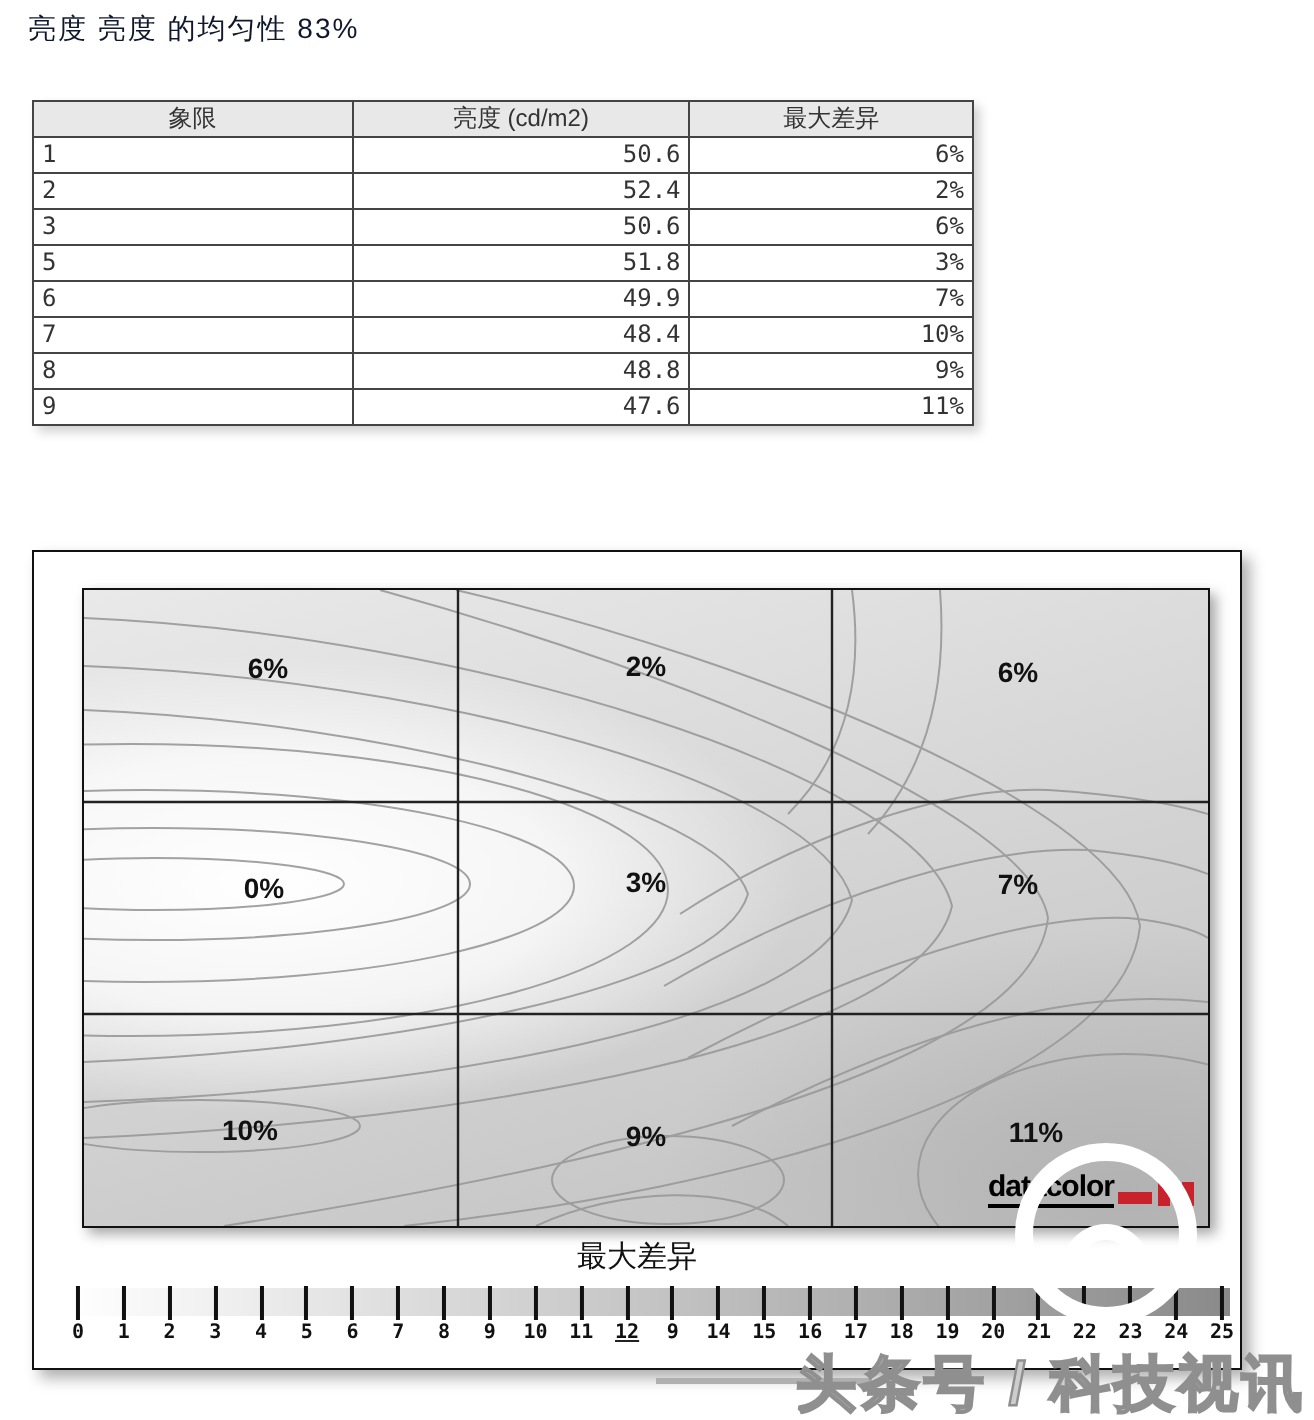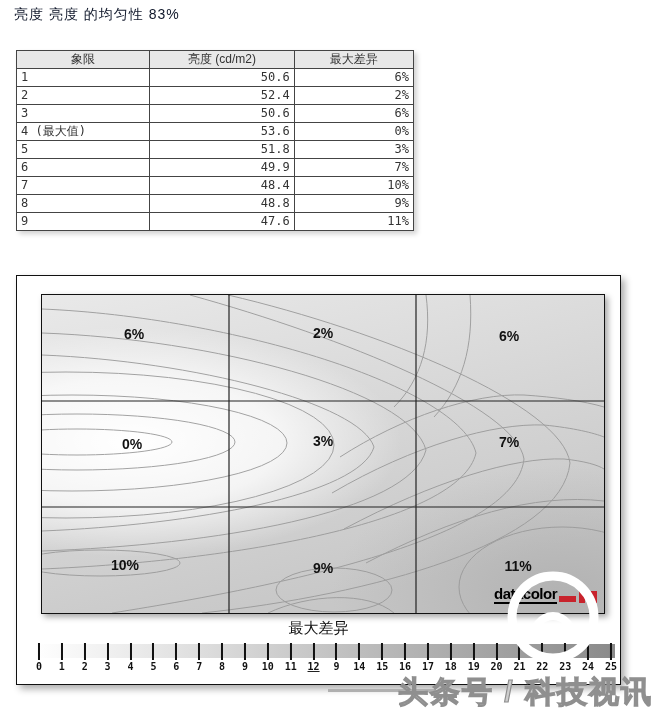--- a/index.html
+++ b/index.html
@@ -1,20 +1,20 @@
 <!DOCTYPE html>
 <html><head>
 <meta charset="utf-8">
 <style>
   html,body{margin:0;padding:0;background:#fff;}
   .page{position:relative;width:657px;height:710px;background:#ffffff;overflow:hidden;
         font-family:"Liberation Sans","DejaVu Sans",sans-serif;color:#222;}
   .title{position:absolute;left:14px;top:6px;font-size:14px;color:#0f172a;letter-spacing:1px;}
   
-  table.uni{position:absolute;left:16px;top:50px;width:398px;border-collapse:collapse;
+  table.uni{position:absolute;left:16px;top:50px;width:471px;border-collapse:collapse;
             box-shadow:3px 3px 5px rgba(0,0,0,.18);background:#fff;}
   table.uni th,table.uni td{border:1px solid #444;font-size:12px;padding:0 4px;height:17px;line-height:17px;}
   table.uni th{background:#e8e8e8;font-weight:normal;text-align:center;color:#333;}
   table.uni td{font-family:"DejaVu Sans Mono","Liberation Mono",monospace;color:#333;}
   td.qcol{text-align:left;padding-left:6px;}
   td.ncol{text-align:right;}
   
   .panel{position:absolute;left:16px;top:275px;width:603px;height:408px;background:#fff;
          border:1px solid #111;box-shadow:4px 4px 7px rgba(0,0,0,.32);}
   .plot{position:absolute;left:24px;top:18px;width:562px;height:318px;border:1px solid #111;
@@ -66,25 +66,20 @@
         </tr>
       <tr>
           <td class="qcol">2</td>
           <td class="ncol">52.4</td>
           <td class="ncol">2%</td>
         </tr>
       <tr>
           <td class="qcol">3</td>
           <td class="ncol">50.6</td>
           <td class="ncol">6%</td>
-        </tr>
-      <tr>
-          <td class="qcol">4 (最大值)</td>
-          <td class="ncol">53.6</td>
-          <td class="ncol">0%</td>
         </tr>
       <tr>
           <td class="qcol">5</td>
           <td class="ncol">51.8</td>
           <td class="ncol">3%</td>
         </tr>
       <tr>
           <td class="qcol">6</td>
           <td class="ncol">49.9</td>
           <td class="ncol">7%</td>

